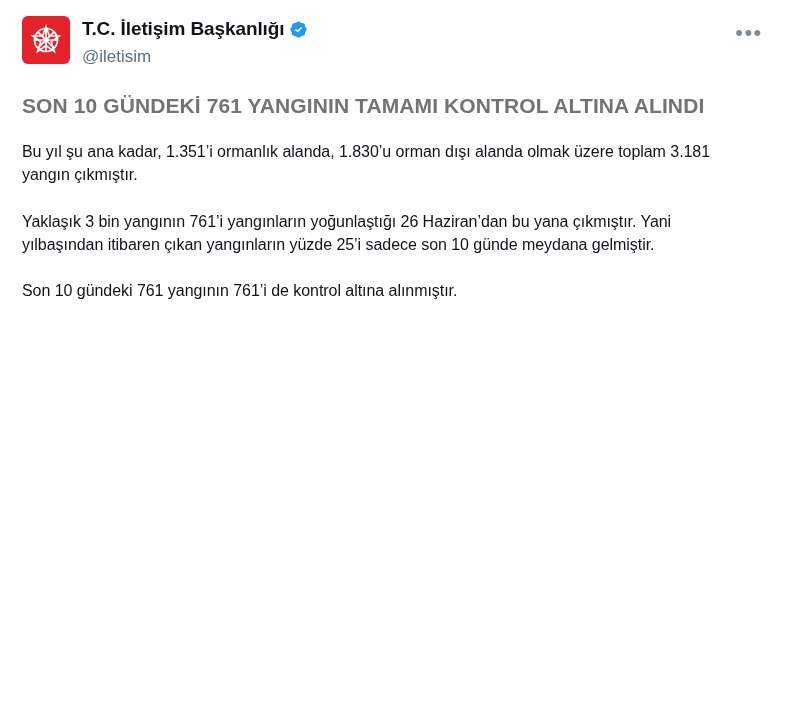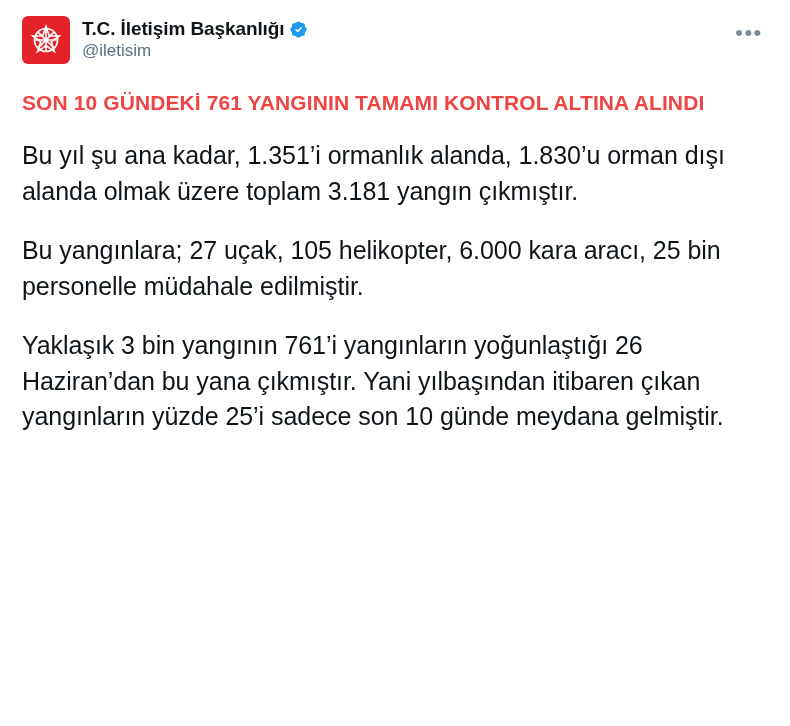--- a/index.html
+++ b/index.html
@@ -72,21 +72,21 @@
   .verified-badge {
     width: 19px;
     height: 19px;
     display: inline-block;
     flex: 0 0 19px;
   }
 
   .handle {
     font-size: 17px;
     color: #5b7083;
-    margin-top: 0;
+    margin-top: 6px;
   }
 
   .more-button {
     position: absolute;
     right: 4px;
     top: 6px;
     width: 30px;
     height: 22px;
     display: flex;
     align-items: center;
@@ -100,28 +100,28 @@
   }
 
   
   .tweet-body {
     margin-top: 26px;
   }
 
   .headline {
     font-size: 21px;
     font-weight: 700;
-    color: #ef4444;
+    color: #737373;
     letter-spacing: 0.1px;
     margin: 0 0 22px 0;
     line-height: 1.25;
   }
 
   .paragraph {
-    font-size: 25px;
+    font-size: 16px;
     line-height: 1.42;
     color: #0f1419;
     margin: 0 0 24px 0;
     max-width: 712px;
     letter-spacing: -0.05px;
   }
 
   .paragraph:last-child {
     margin-bottom: 0;
   }
@@ -158,17 +158,17 @@
       <div class="handle">@iletisim</div>
     </div>
 
     <div class="more-button">•••</div>
   </div>
 
   <div class="tweet-body">
     <h1 class="headline">SON 10 GÜNDEKİ 761 YANGININ TAMAMI KONTROL ALTINA ALINDI</h1>
 
     <p class="paragraph">Bu yıl şu ana kadar, 1.351’i ormanlık alanda, 1.830’u orman dışı alanda olmak üzere toplam 3.181 yangın çıkmıştır.</p>
-    <p class="paragraph">Bu yangınlara; 27 uçak, 105 helikopter, 6.000 kara aracı, 25 bin personelle müdahale edilmiştir.</p>
     <p class="paragraph">Yaklaşık 3 bin yangının 761’i yangınların yoğunlaştığı 26 Haziran’dan bu yana çıkmıştır. Yani yılbaşından itibaren çıkan yangınların yüzde 25’i sadece son 10 günde meydana gelmiştir.</p>
+    <p class="paragraph">Son 10 gündeki 761 yangının 761’i de kontrol altına alınmıştır.</p>
   </div>
 
 </div>
 
 </body></html>

